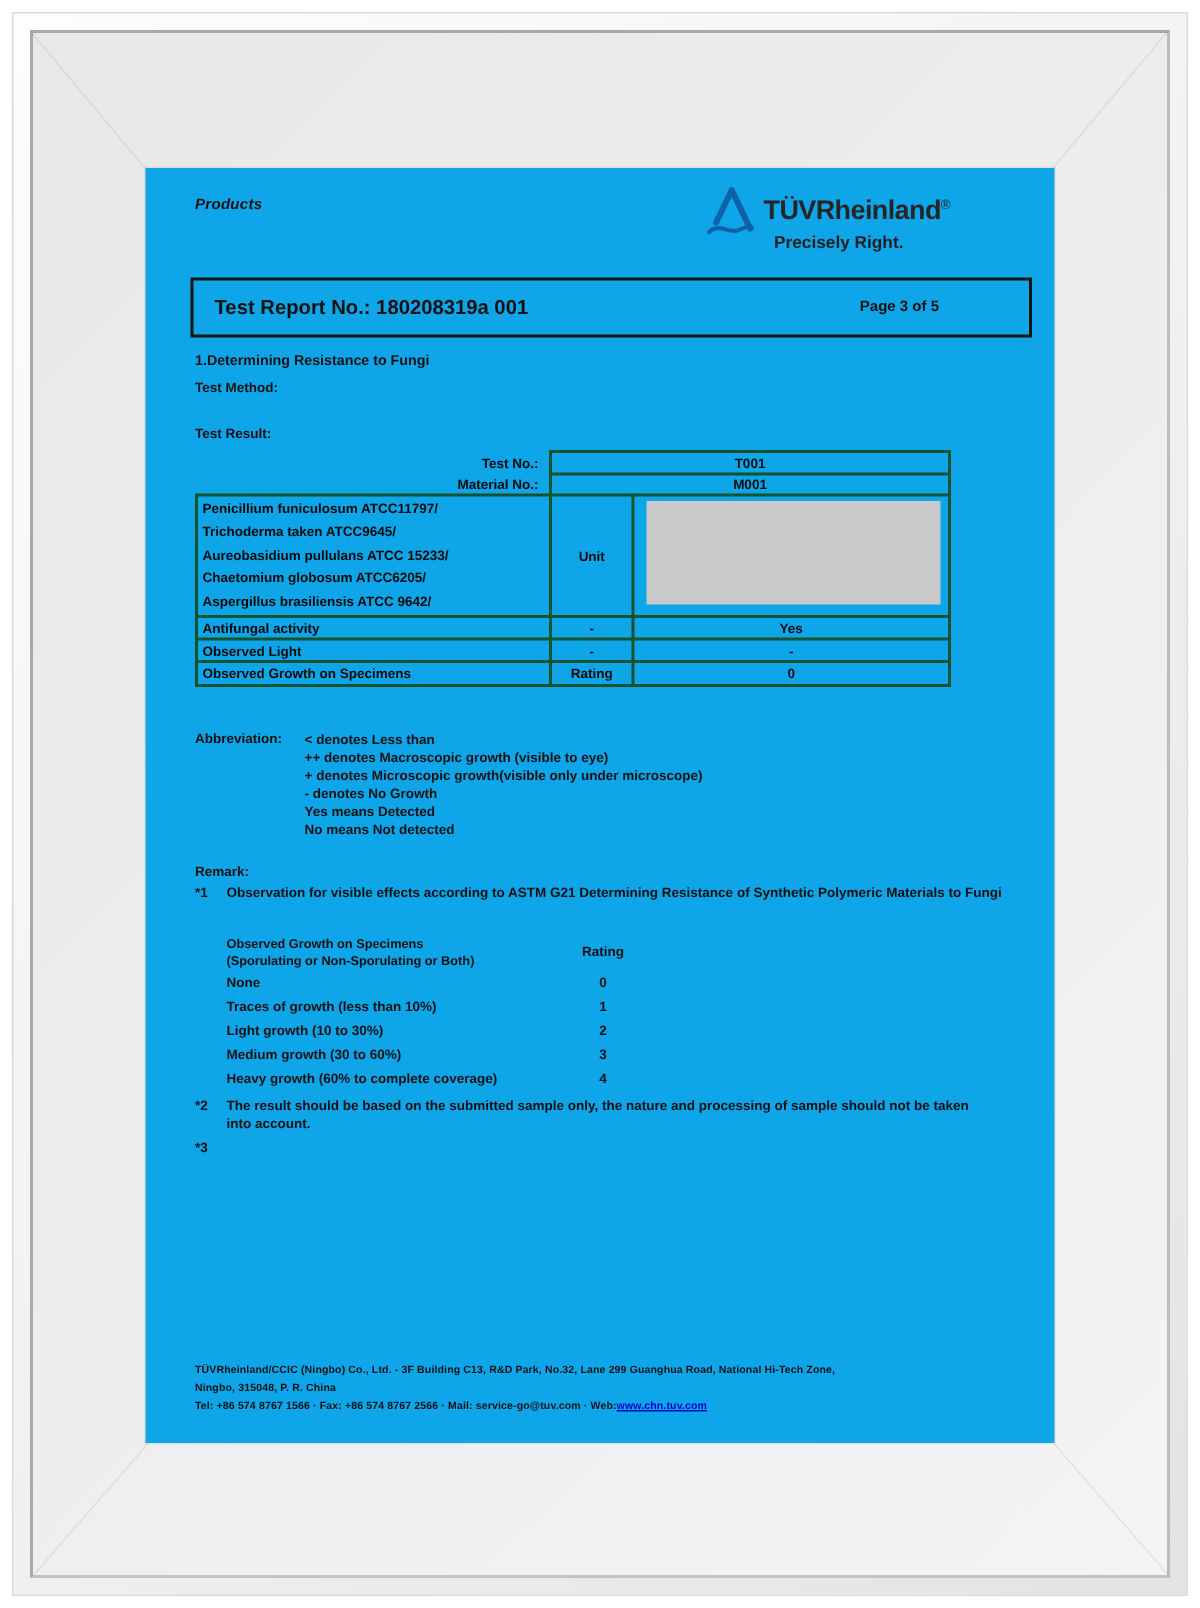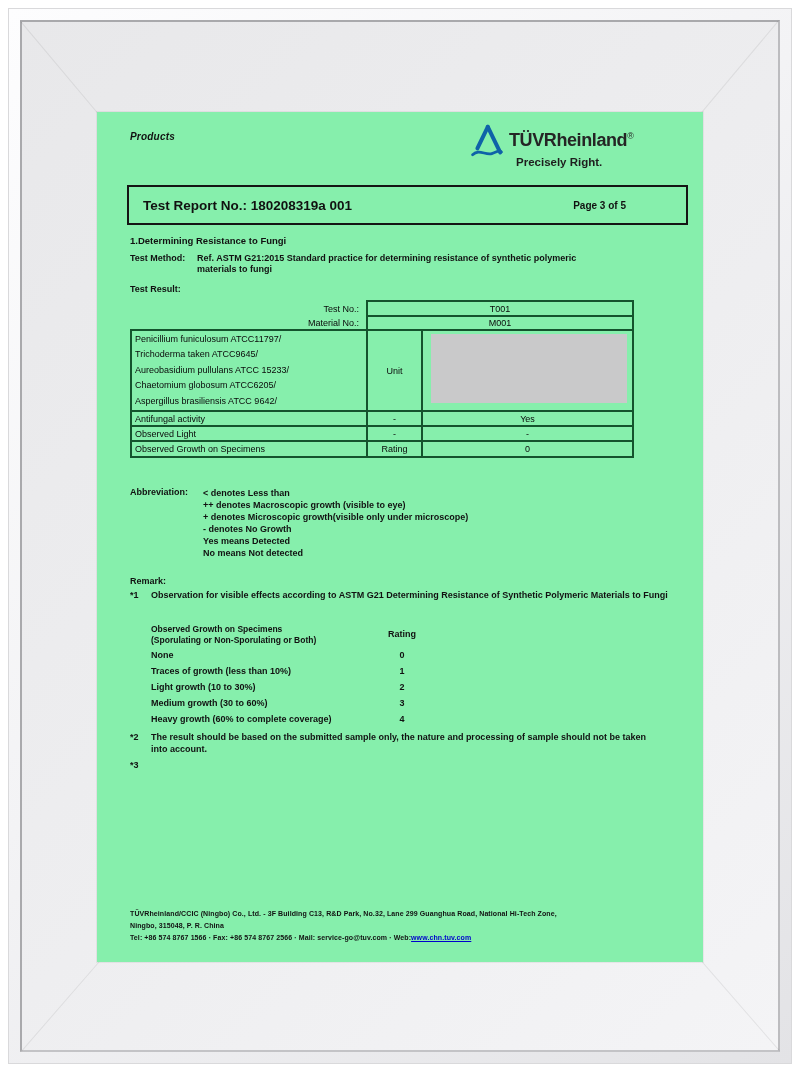--- a/index.html
+++ b/index.html
@@ -23,21 +23,21 @@
   }
   .miter{position:absolute;height:1px;background:rgba(0,0,0,0.07);transform-origin:0 0;}
   .miter-tl{left:21px;top:21px;width:121px;transform:rotate(50deg);}
   .miter-tr{left:779px;top:21px;width:121px;transform:rotate(130deg);}
   .miter-bl{left:21px;top:1051px;width:119px;transform:rotate(-49deg);}
   .miter-br{left:779px;top:1051px;width:119px;transform:rotate(-131deg);}
 
   
   #document{
     position:absolute;left:97px;top:112px;width:606px;height:850px;
-    background:#86efac;box-shadow:0 0 0 1px rgba(0,0,0,0.05);
+    background:#0ea5e9;box-shadow:0 0 0 1px rgba(0,0,0,0.05);
     font-weight:bold;font-size:9px;
   }
   #document .abs{position:absolute;}
 
   .products{left:33px;top:19px;font-style:italic;font-size:10px;letter-spacing:.2px;}
 
   
   .logo-icon{left:374px;top:10px;width:32px;height:40px;}
   .brand{left:412px;top:18px;font-size:18px;letter-spacing:-0.4px;color:#252525;white-space:nowrap;}
   .brand .reg{font-size:9px;vertical-align:super;font-weight:normal;}
@@ -47,21 +47,21 @@
   .report-box{left:30px;top:73px;width:557px;height:36px;border:2px solid #141414;}
   .report-title{position:absolute;left:14px;top:50%;transform:translateY(-50%);font-size:13.5px;white-space:nowrap;}
   .report-page{position:absolute;right:60px;top:50%;transform:translateY(-50%);font-size:10px;white-space:nowrap;}
 
   .sec-heading{left:33px;top:123px;font-size:9.5px;}
   .tm-label{left:33px;top:141px;}
   .tm-value{left:100px;top:141px;width:420px;line-height:11px;}
   .tr-label{left:33px;top:172px;}
 
   
-  .rtable{position:absolute;left:33px;top:188px;width:502px;border-collapse:collapse;table-layout:fixed;font-size:9px;font-weight:normal;color:#0a0a0a;}
+  .rtable{position:absolute;left:33px;top:188px;width:502px;border-collapse:collapse;table-layout:fixed;font-size:9px;font-weight:bold;color:#0a0a0a;}
   .rtable td{border:2px solid #14532d;padding:0 3px;vertical-align:middle;}
   .rtable td.nb{border:none;text-align:right;padding-right:7px;}
   .rtable td.ctr{text-align:center;}
   .rtable .org-cell{line-height:15.4px;padding:1px 3px;}
   .rtable .redact-cell{position:relative;}
   .redact{position:absolute;left:8px;right:5px;top:3px;bottom:7px;background:#c9c9ca;}
 
   
   .abbr-label{left:33px;top:375px;}
   .abbr-lines{left:106px;top:375px;line-height:12px;}
@@ -107,21 +107,20 @@
   </div>
   <div class="abs tagline">Precisely Right.</div>
 
   <div class="abs report-box">
     <div class="report-title">Test Report No.: 180208319a 001</div>
     <div class="report-page">Page 3 of 5</div>
   </div>
 
   <div class="abs sec-heading">1.Determining Resistance to Fungi</div>
   <div class="abs tm-label">Test Method:</div>
-  <div class="abs tm-value">Ref. ASTM G21:2015 Standard practice for determining resistance of synthetic polymeric materials to fungi</div>
   <div class="abs tr-label">Test Result:</div>
 
   <table class="rtable">
     <colgroup>
         <col style="width:236px">
         <col style="width:55px">
         <col style="width:211px">
       </colgroup>
     <tbody>
         <tr style="height:15px">

